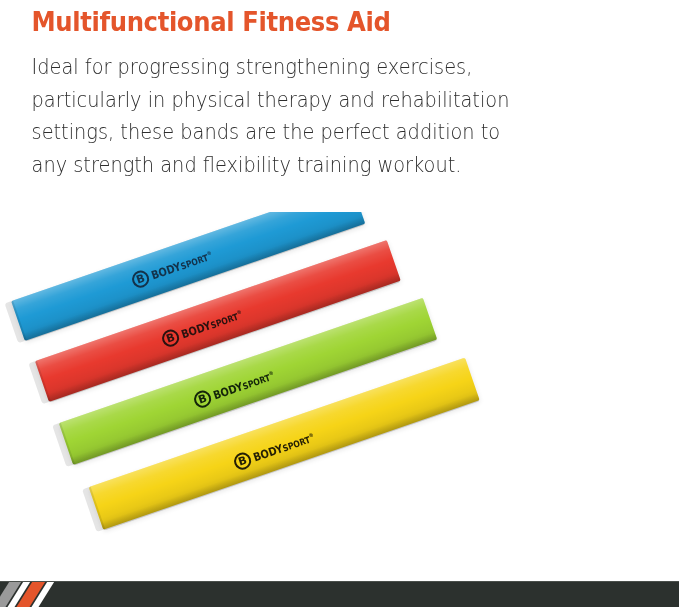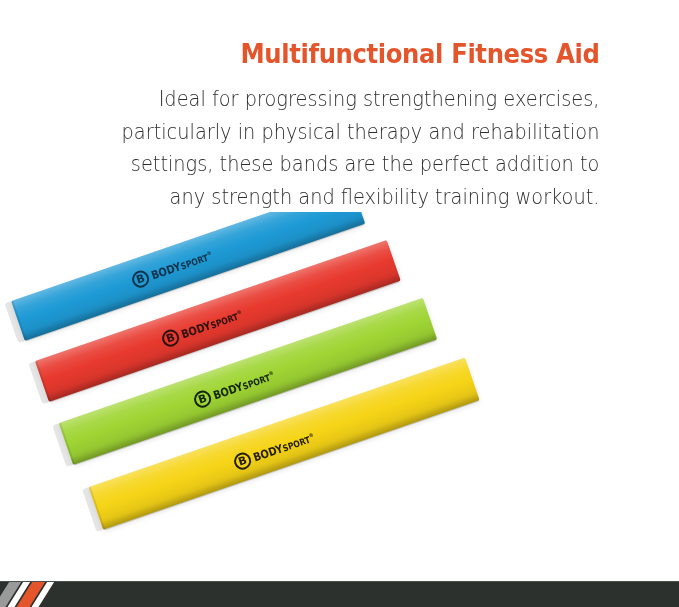--- a/index.html
+++ b/index.html
@@ -15,22 +15,21 @@
     font-family: "Liberation Sans", sans-serif;
     -webkit-font-smoothing: antialiased;
   }
 
   
   .copy-block {
     position: absolute;
     top: 0;
     left: 0;
     width: 631px;
-    text-align: right;
-    margin-top: 32px;
+    text-align: left;
   }
   .headline {
     margin: 0;
     padding-top: 6px;
     font-family: "DejaVu Sans", sans-serif;
     font-size: 27px;
     font-weight: bold;
     letter-spacing: -0.4px;
     color: #E4552B;
     transform: scaleX(0.90);

